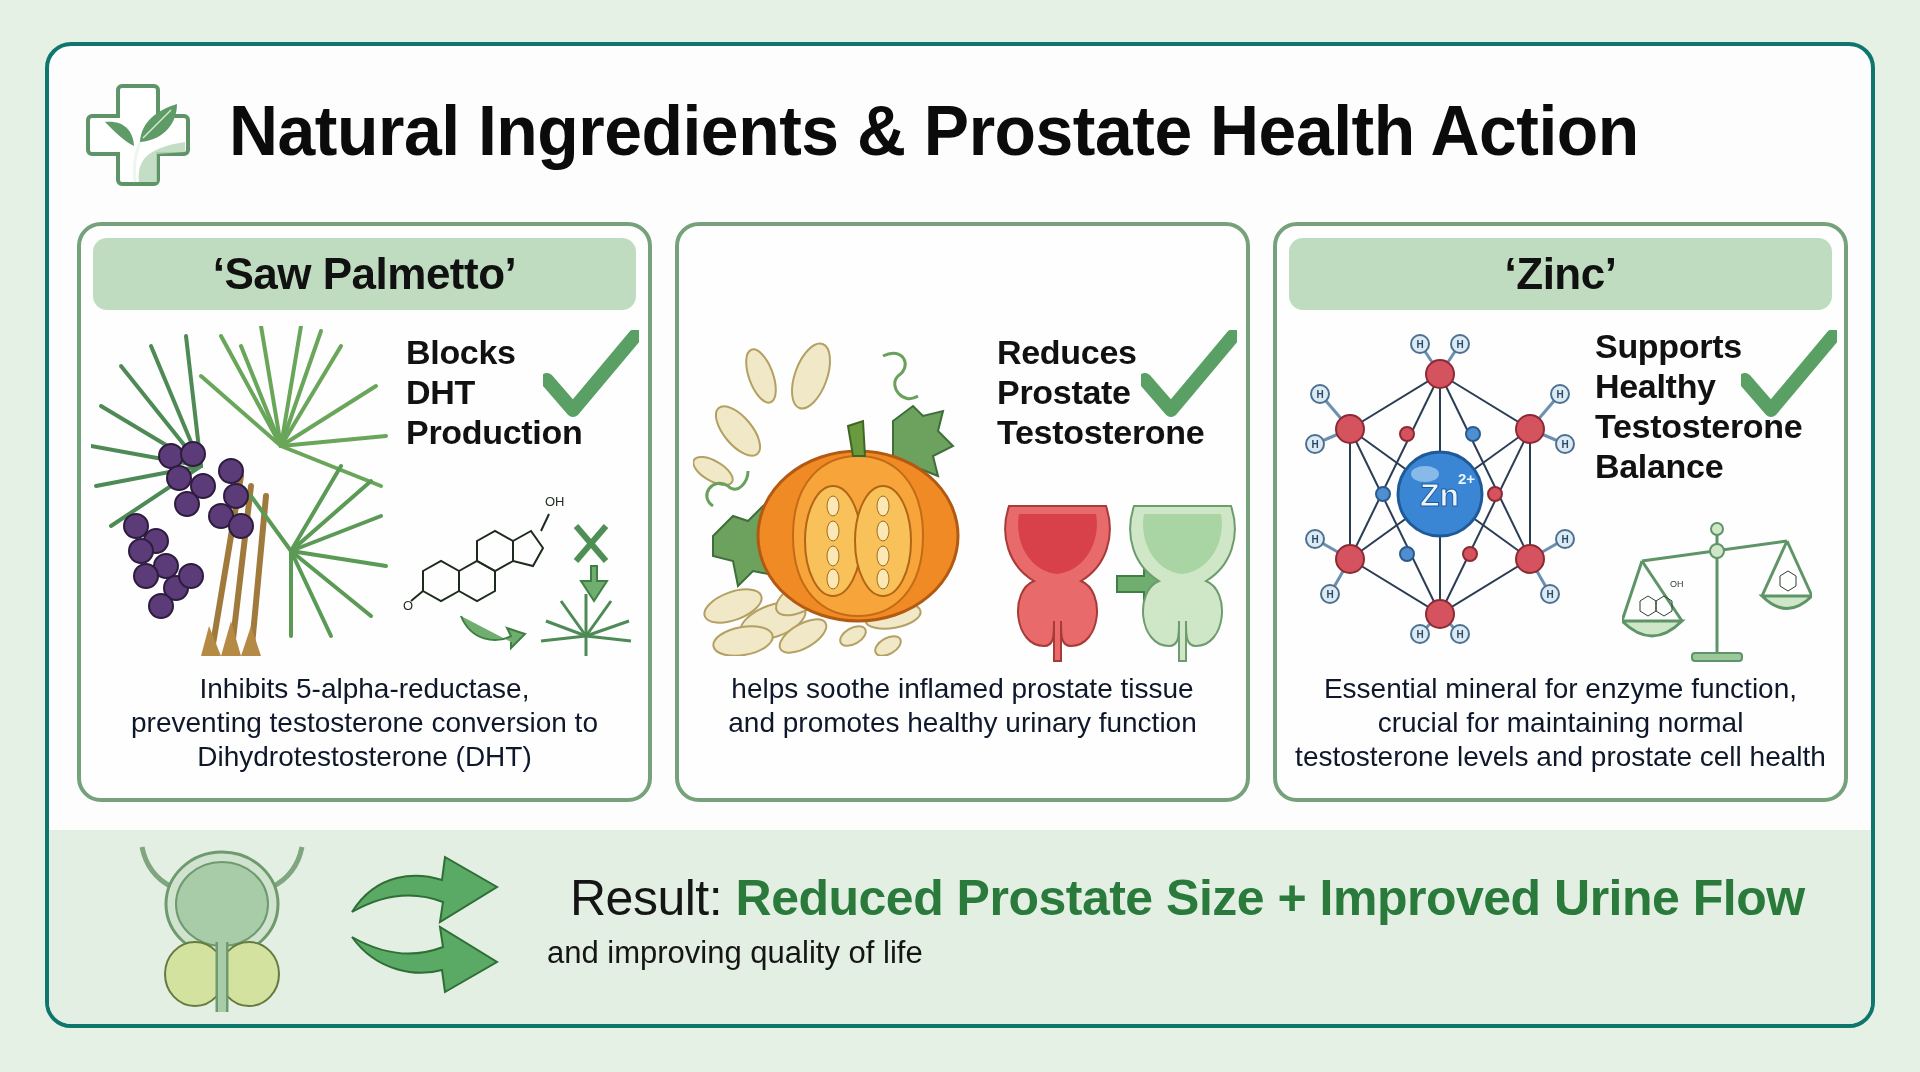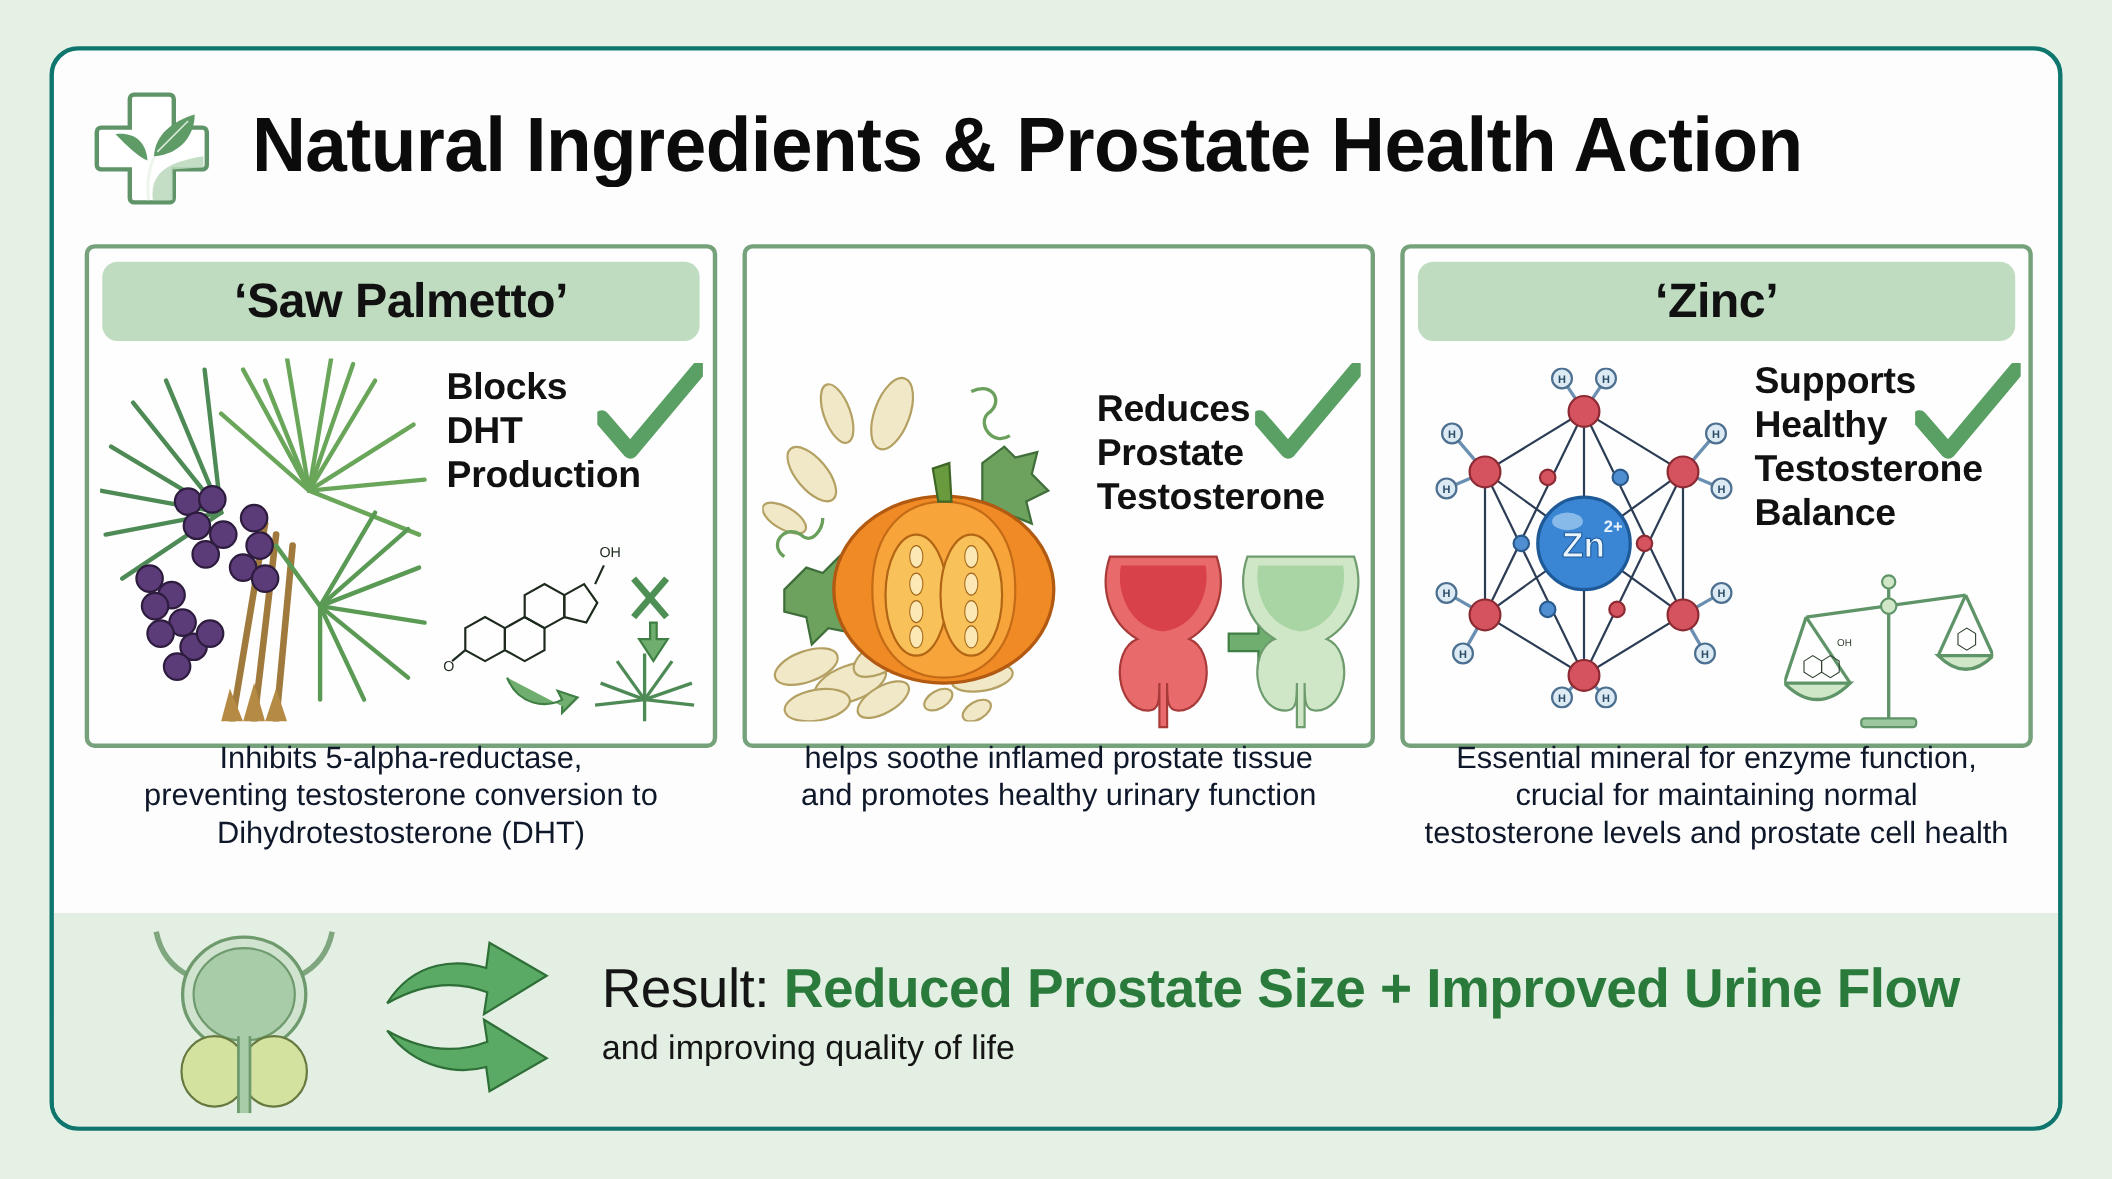--- a/index.html
+++ b/index.html
@@ -15,22 +15,22 @@
     background: #fcfdfc; border: 4px solid #0f766e; border-radius: 26px;
     overflow: hidden;
   }
   .title-icon { position: absolute; left: 36px; top: 36px; width: 106px; height: 106px; }
   .title {
     position: absolute; left: 180px; top: 50px; font-size: 70px; font-weight: bold;
     letter-spacing: -0.5px; color: #0b0b0b; line-height: 1; white-space: nowrap;
     transform: scaleX(0.97); transform-origin: left center;
   }
   .card {
-    position: absolute; top: 176px; width: 575px; height: 458px;
-    border: 4px solid #75a27b; border-radius: 9px; background: #fdfefd;
+    position: absolute; top: 176px; width: 575px; height: 580px;
+    border: 4px solid #75a27b; border-radius: 24px; background: #fdfefd;
   }
   .card-header {
     position: absolute; left: 12px; top: 12px; right: 12px; height: 72px;
     background: #bfdcc0; border-radius: 14px;
     display: flex; align-items: center; justify-content: center;
     font-size: 44px; font-weight: bold; color: #111; letter-spacing: -0.5px;
   }
   .benefit {
     position: absolute; top: 106px; font-size: 34px; font-weight: bold; line-height: 40px;
     color: #111; letter-spacing: -0.3px;
@@ -44,21 +44,21 @@
   }
   .desc div { white-space: nowrap; }
   .result-band {
     position: absolute; left: 0; right: 0; top: 784px; bottom: 0;
     background: #e3efe2;
   }
   .result-title {
     position: absolute; left: 498px; top: 40px; font-size: 50px; line-height: 56px; white-space: nowrap;
     letter-spacing: -0.5px;
   }
-  .result-title .lead { color: #151515; font-weight: normal; }
+  .result-title .lead { color: #151515; font-weight: normal; margin-left: 23px; }
   .result-title .hl { color: #2a7a3c; font-weight: bold; text-align: center; }
   .result-desc {
     position: absolute; left: 498px; top: 104px; font-size: 31px; line-height: 37px; color: #151515;
   }
   .result-desc div { white-space: nowrap; }
 </style>
 </head>
 <body>
 
 <div class="frame">
@@ -217,21 +217,21 @@
         <ellipse cx="140" cy="220" rx="6" ry="10"></ellipse>
           <ellipse cx="140" cy="243" rx="6" ry="10"></ellipse>
         <ellipse cx="190" cy="170" rx="6" ry="10"></ellipse>
           <ellipse cx="190" cy="195" rx="6" ry="10"></ellipse>
         <ellipse cx="190" cy="220" rx="6" ry="10"></ellipse>
           <ellipse cx="190" cy="243" rx="6" ry="10"></ellipse>
       </g>
       <path d="M160 120 L 155 90 L 170 85 L 172 120 Z" fill="#6a9a3e" stroke="#3f6624" stroke-width="2"></path>
     </svg>
 
-    <div class="benefit" style="left:318px;margin-top:20px;">
+    <div class="benefit" style="left:318px;">
       <div>Reduces</div>
       <div>Prostate</div>
       <div>Testosterone</div>
     </div>
     <svg class="check" style="left:462px; top:104px;" viewBox="0 0 96 90">
       <path d="M4 50 L 30 80 L 92 6" stroke="#5aa064" stroke-width="14" fill="none" stroke-linecap="round" stroke-linejoin="round"></path>
     </svg>
 
     <svg class="illus" style="left:320px; top:270px;" width="240" height="170" viewBox="0 0 240 170">
       <path d="M10 10 C 0 40, 10 70, 35 85 C 10 95, 15 150, 45 150 C 55 150, 55 140, 55 125 L 55 165 L 62 165 L 62 125 C 62 140, 62 150, 72 150 C 102 150, 107 95, 82 85 C 107 70, 117 40, 107 10 Z" fill="#e96a6a" stroke="#a83a3a" stroke-width="2"></path>

